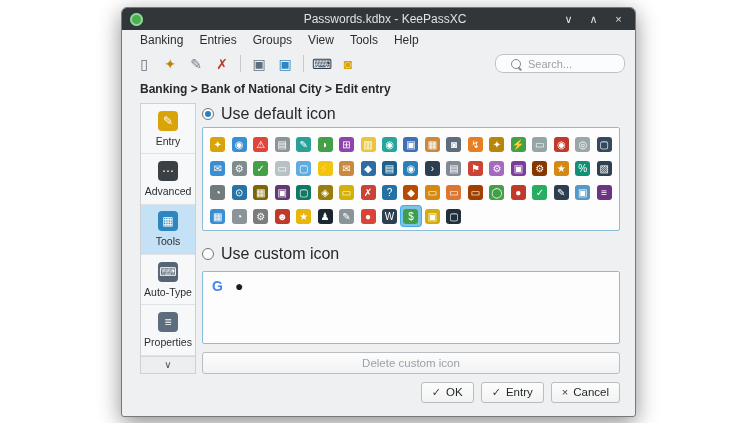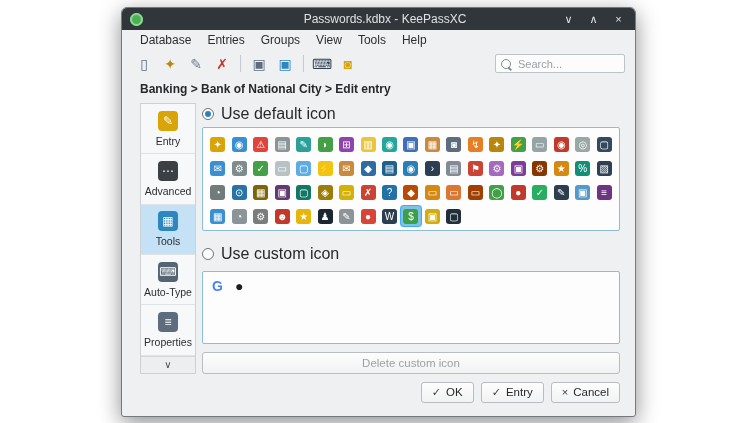--- a/index.html
+++ b/index.html
@@ -20,21 +20,21 @@
   .tb-ctl{width:13px;text-align:center;font-size:11px;color:#dfe2e4;cursor:default;}
 
   .menubar{flex:0 0 20px;display:flex;align-items:center;padding-left:10px;font-size:12px;color:#2b2e31;}
   .menu-item{padding:2px 8px;border-radius:2px;}
 
   .toolbar{flex:0 0 27px;display:flex;align-items:center;padding:0 10px;gap:2px;}
   .tb-btn{width:24px;height:24px;display:flex;align-items:center;justify-content:center;border-radius:3px;}
   .tb-glyph{font-size:14px;line-height:1;}
   .tb-sep{width:1px;height:17px;background:#c6cace;margin:0 4px;}
   .search{margin-left:auto;display:flex;align-items:center;background:#fcfcfc;border:1px solid #bdc3c7;
-          border-radius:2px;height:19px;width:130px;padding:0 5px;gap:5px;box-sizing:border-box;}
+          border-radius:8px;height:19px;width:130px;padding:0 15px;gap:5px;box-sizing:border-box;}
   .mag{width:8px;height:8px;border:1.5px solid #7f8c8d;border-radius:50%;position:relative;flex:0 0 auto;}
   .mag::after{content:"";position:absolute;width:4px;height:1.5px;background:#7f8c8d;
               transform:rotate(45deg);left:6px;top:8px;}
   .search input{border:none;outline:none;background:transparent;font-size:11px;color:#333;
                 width:100%;font-family:inherit;}
   .search input::placeholder{color:#9aa0a5;}
 
   .breadcrumb{flex:0 0 24px;display:flex;align-items:center;padding-left:18px;
               font-weight:bold;font-size:12px;color:#26292c;}
 
@@ -88,21 +88,21 @@
       <span class="app-icon"></span>
       <span class="tb-title">Passwords.kdbx - KeePassXC</span>
       <span class="tb-controls">
         <span class="tb-ctl">∨</span>
         <span class="tb-ctl">∧</span>
         <span class="tb-ctl">×</span>
       </span>
     </div>
 
     <div class="menubar" id="menubar">
-        <div class="menu-item">Database</div>
+        <div class="menu-item">Banking</div>
         <div class="menu-item">Entries</div>
         <div class="menu-item">Groups</div>
         <div class="menu-item">View</div>
         <div class="menu-item">Tools</div>
         <div class="menu-item">Help</div>
       </div>
 
     <div class="toolbar">
       <span id="toolbar-icons" style="display:flex;align-items:center;gap:2px;">
           <div class="tb-btn">

